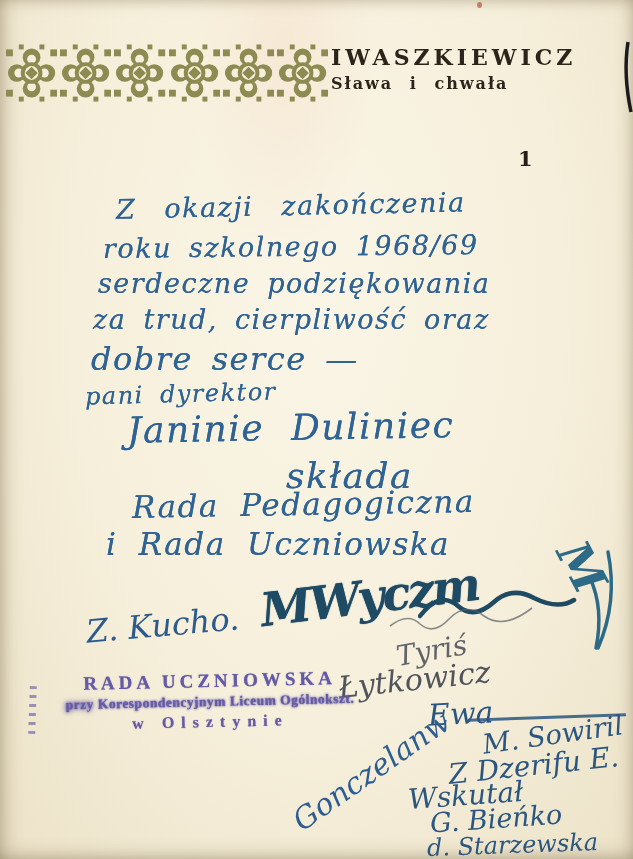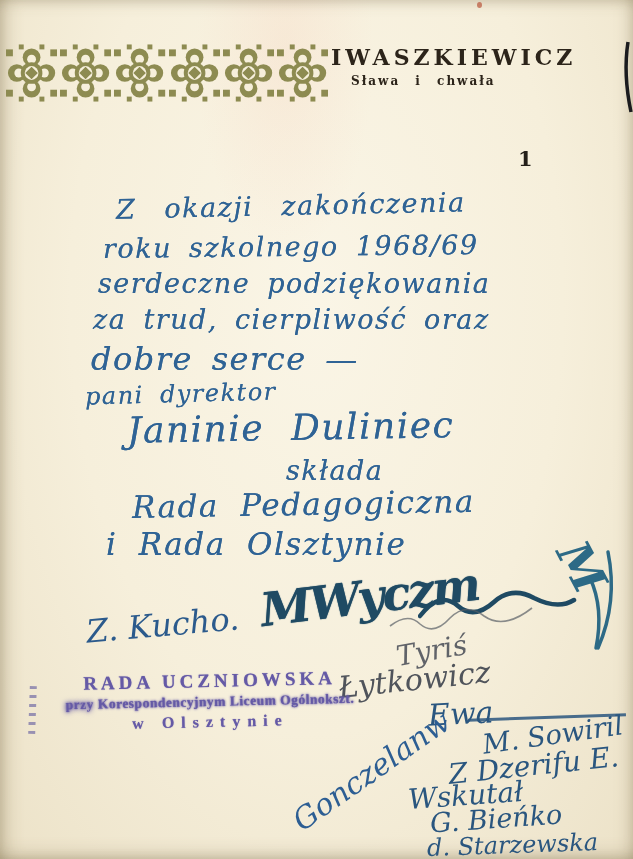--- a/index.html
+++ b/index.html
@@ -14,38 +14,38 @@
     box-shadow:
       inset 14px 0 20px -12px rgba(115,100,65,.45),
       inset -12px 0 18px -12px rgba(115,100,65,.40),
       inset 0 -14px 20px -14px rgba(115,100,65,.45),
       inset 0 12px 16px -12px rgba(115,100,65,.30);
   }
   .abs{position:absolute;}
   
   .ornament-band{left:6px;top:44px;width:322px;height:60px;display:flex;gap:3px;}
   .author{left:331px;top:44px;font-size:22px;font-weight:700;letter-spacing:4px;color:#2c241a;}
-  .booktitle{left:331px;top:74px;font-size:12px;font-weight:600;letter-spacing:2px;word-spacing:9px;color:#2c241a;margin-left:20px;}
+  .booktitle{left:331px;top:74px;font-size:16px;font-weight:600;letter-spacing:2px;word-spacing:9px;color:#2c241a;}
   .page-number{left:518px;top:146px;font-size:21px;font-weight:700;color:#241f19;}
   .edge-mark{right:0px;top:40px;}
   .red-speck{left:477px;top:2px;width:5px;height:6px;border-radius:50%;background:#b5492f;opacity:.65;}
   
   .ink{
     font-family:"DejaVu Serif", serif;font-style:italic;color:#2f6395;
     letter-spacing:1.5px;word-spacing:7px;white-space:nowrap;
     text-shadow:0 0 .6px rgba(47,99,149,.9);
   }
   .ded-1{left:116px;top:190px;font-size:27px;transform:rotate(-1.2deg);word-spacing:18px;}
   .ded-2{left:103px;top:231px;font-size:27px;transform:rotate(-.6deg);}
   .ded-3{left:98px;top:268px;font-size:27px;}
   .ded-4{left:93px;top:304px;font-size:27px;}
   .ded-5{left:91px;top:340px;font-size:32px;}
   .ded-6{left:85px;top:380px;font-size:24px;transform:rotate(-1.5deg);}
   .ded-7{left:127px;top:407px;font-size:36px;transform:rotate(-1deg);word-spacing:14px;}
-  .ded-8{left:286px;top:455px;font-size:27px;font-style:italic;}
+  .ded-8{left:286px;top:455px;font-size:36px;font-style:italic;}
   .ded-9{left:132px;top:486px;font-size:31px;transform:rotate(-1deg);word-spacing:10px;}
   .ded-10{left:106px;top:526px;font-size:31px;word-spacing:10px;}
   
   .sig{font-family:"DejaVu Serif", serif;font-style:italic;white-space:nowrap;color:#2a567f;}
   .sig-1{left:86px;top:606px;font-size:32px;transform:rotate(-5deg);color:#2b5a8c;}
   .sig-2{left:260px;top:570px;font-size:46px;font-weight:700;letter-spacing:-2px;transform:rotate(-7deg);color:#1f4a63;text-shadow:0 0 1px #1f4a63;}
   .sig-3{left:556px;top:540px;font-size:46px;font-weight:700;transform:rotate(62deg);color:#2d6a86;}
   .sig-4{left:396px;top:634px;font-size:28px;transform:rotate(-10deg);color:#474b55;opacity:.85;}
   .sig-5{left:338px;top:662px;font-size:30px;transform:rotate(-6deg);color:#3f444e;opacity:.9;}
   .sig-6{left:428px;top:696px;font-size:30px;transform:rotate(-3deg);}
@@ -136,21 +136,21 @@
 
   <div class="abs ink ded-1">Z okazji zakończenia</div>
   <div class="abs ink ded-2">roku szkolnego 1968/69</div>
   <div class="abs ink ded-4">za trud, cierpliwość oraz</div>
   <div class="abs ink ded-3">serdeczne podziękowania</div>
   <div class="abs ink ded-5">dobre serce —</div>
   <div class="abs ink ded-6">pani dyrektor</div>
   <div class="abs ink ded-7">Janinie Duliniec</div>
   <div class="abs ink ded-8">składa</div>
   <div class="abs ink ded-9">Rada Pedagogiczna</div>
-  <div class="abs ink ded-10">i Rada Olsztynie</div>
+  <div class="abs ink ded-10">i Rada Uczniowska</div>
 
   <div class="abs sig sig-1">Z. Kucho.</div>
   <div class="abs sig sig-2">MWyczm</div>
   <svg class="abs" style="left:418px;top:578px;" width="160" height="55">
     <path d="M2,38 q20,-26 38,-10 q16,14 36,-4 q18,-16 40,-4 q24,12 40,2" stroke="#1f4a63" stroke-width="4.5" fill="none" stroke-linecap="round"></path>
   </svg>
   <svg class="abs" style="left:388px;top:598px;" width="150" height="40">
     <path d="M2,28 q18,-14 30,-2 q14,12 30,-6 q16,-16 34,-2 q20,14 48,-8" stroke="#5a5f66" stroke-width="1.6" fill="none" opacity=".7"></path>
   </svg>
   <div class="abs sig sig-3">M</div>

